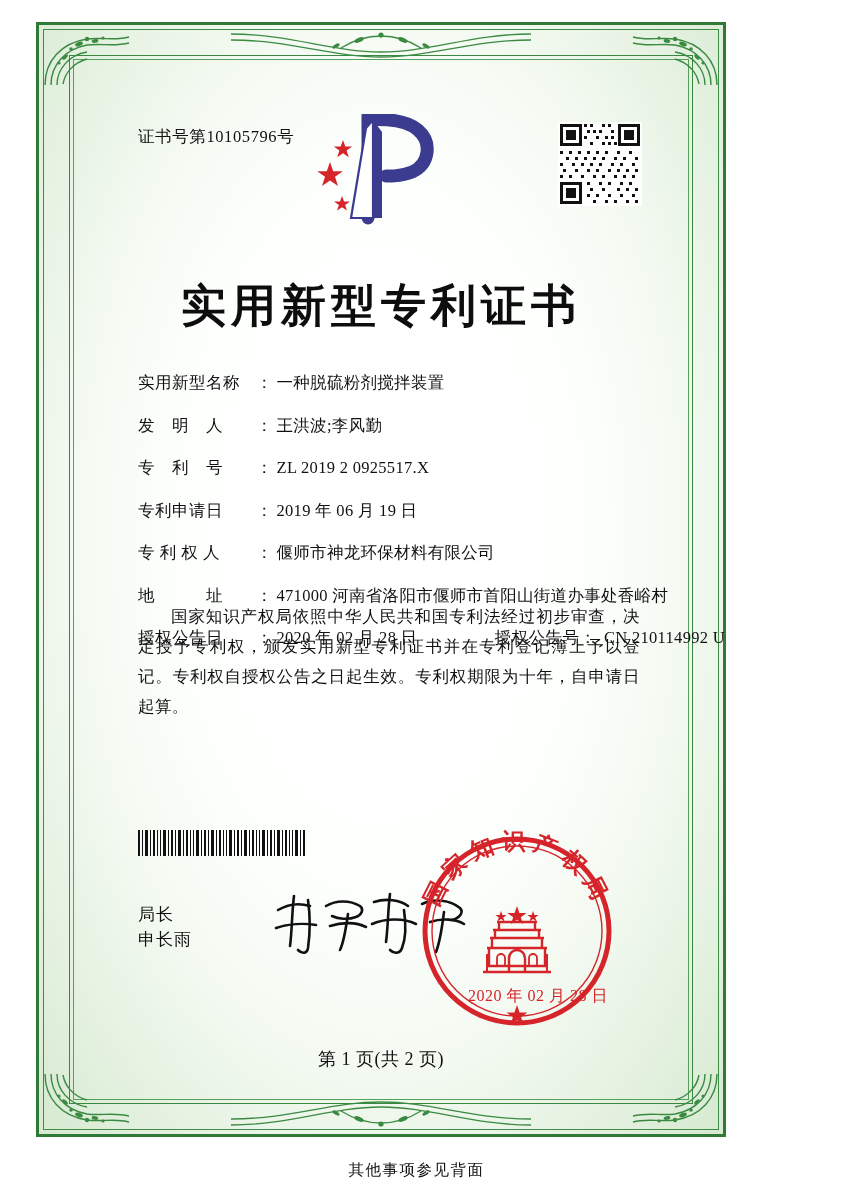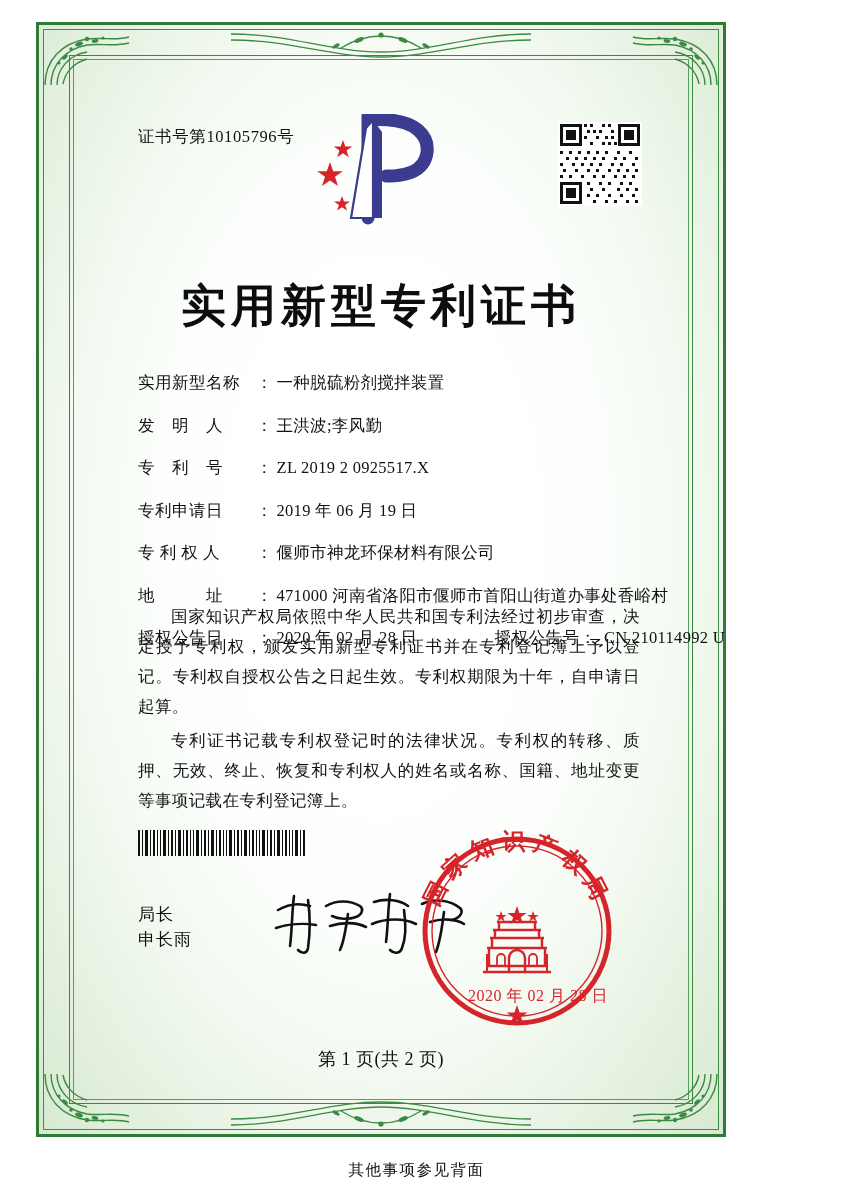--- a/index.html
+++ b/index.html
@@ -539,21 +539,20 @@
         <span class="field-value">2020 年 02 月 28 日</span>
         <span class="field-label2">授权公告号</span>
         <span class="field-colon">：</span>
         <span class="field-value2">CN 210114992 U</span>
       </div>
 
     </div>
 
     <div class="paragraphs">
       <p>国家知识产权局依照中华人民共和国专利法经过初步审查，决定授予专利权，颁发实用新型专利证书并在专利登记簿上予以登记。专利权自授权公告之日起生效。专利权期限为十年，自申请日起算。</p>
-      <p>专利证书记载专利权登记时的法律状况。专利权的转移、质押、无效、终止、恢复和专利权人的姓名或名称、国籍、地址变更等事项记载在专利登记簿上。</p>
     </div>
 
     <div class="barcode">
       <svg width="170" height="26" viewBox="0 0 170 26" shape-rendering="crispEdges">
         <rect width="170" height="26" fill="#ffffff" fill-opacity="0"></rect>
         <g fill="#111111">
           <rect x="0" y="0" width="2" height="26"></rect>
             <rect x="4" y="0" width="1" height="26"></rect>
           <rect x="7" y="0" width="3" height="26"></rect>
             <rect x="12" y="0" width="1" height="26"></rect>

